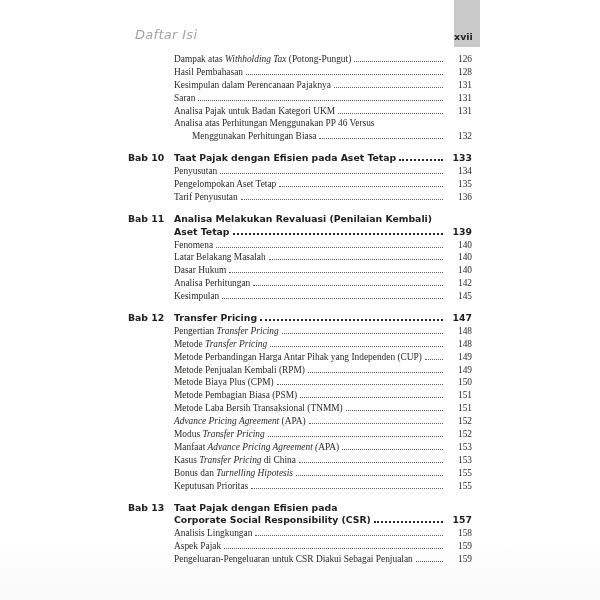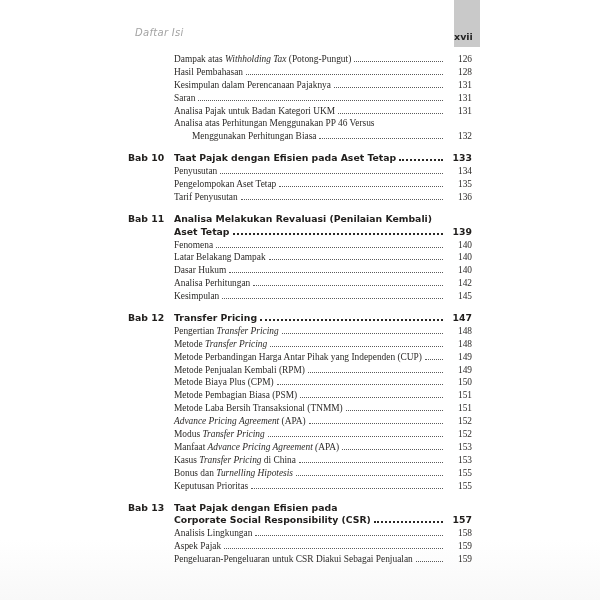--- a/index.html
+++ b/index.html
@@ -7,21 +7,21 @@
     position:relative;
     width:600px; height:600px;
     background:
       linear-gradient(to bottom, #ffffff 0%, #ffffff 90%, #f8f8f8 100%);
     overflow:hidden;
     font-family:"Liberation Serif", serif;
   }
   .running-head {
     position:absolute; left:135px; top:27px;
     font-family:"DejaVu Sans", sans-serif;
-    font-style:italic; font-size:10px; letter-spacing:.3px;
+    font-style:italic; font-size:13px; letter-spacing:.3px;
     color:#a3a3a3;
   }
   .folio-band {
     position:absolute; left:454px; top:0;
     width:26px; height:47px;
     display:flex; align-items:flex-end; justify-content:flex-start;
   }
   .folio {
     font-family:"DejaVu Sans", sans-serif;
     font-weight:bold; font-size:9.5px; color:#262626;
@@ -129,21 +129,21 @@
         <span class="txt"><span>Aset Tetap</span></span>
         <span class="dots"></span>
         <span class="pg">139</span>
       </div>
       <div class="row sub">
         <span class="txt"><span>Fenomena</span></span>
         <span class="dots"></span>
         <span class="pg">140</span>
       </div>
       <div class="row sub">
-        <span class="txt"><span>Latar Belakang Dampak</span></span>
+        <span class="txt"><span>Latar Belakang Masalah</span></span>
         <span class="dots"></span>
         <span class="pg">140</span>
       </div>
       <div class="row sub">
         <span class="txt"><span>Dasar Hukum</span></span>
         <span class="dots"></span>
         <span class="pg">140</span>
       </div>
       <div class="row sub">
         <span class="txt"><span>Analisa Perhitungan</span></span>

